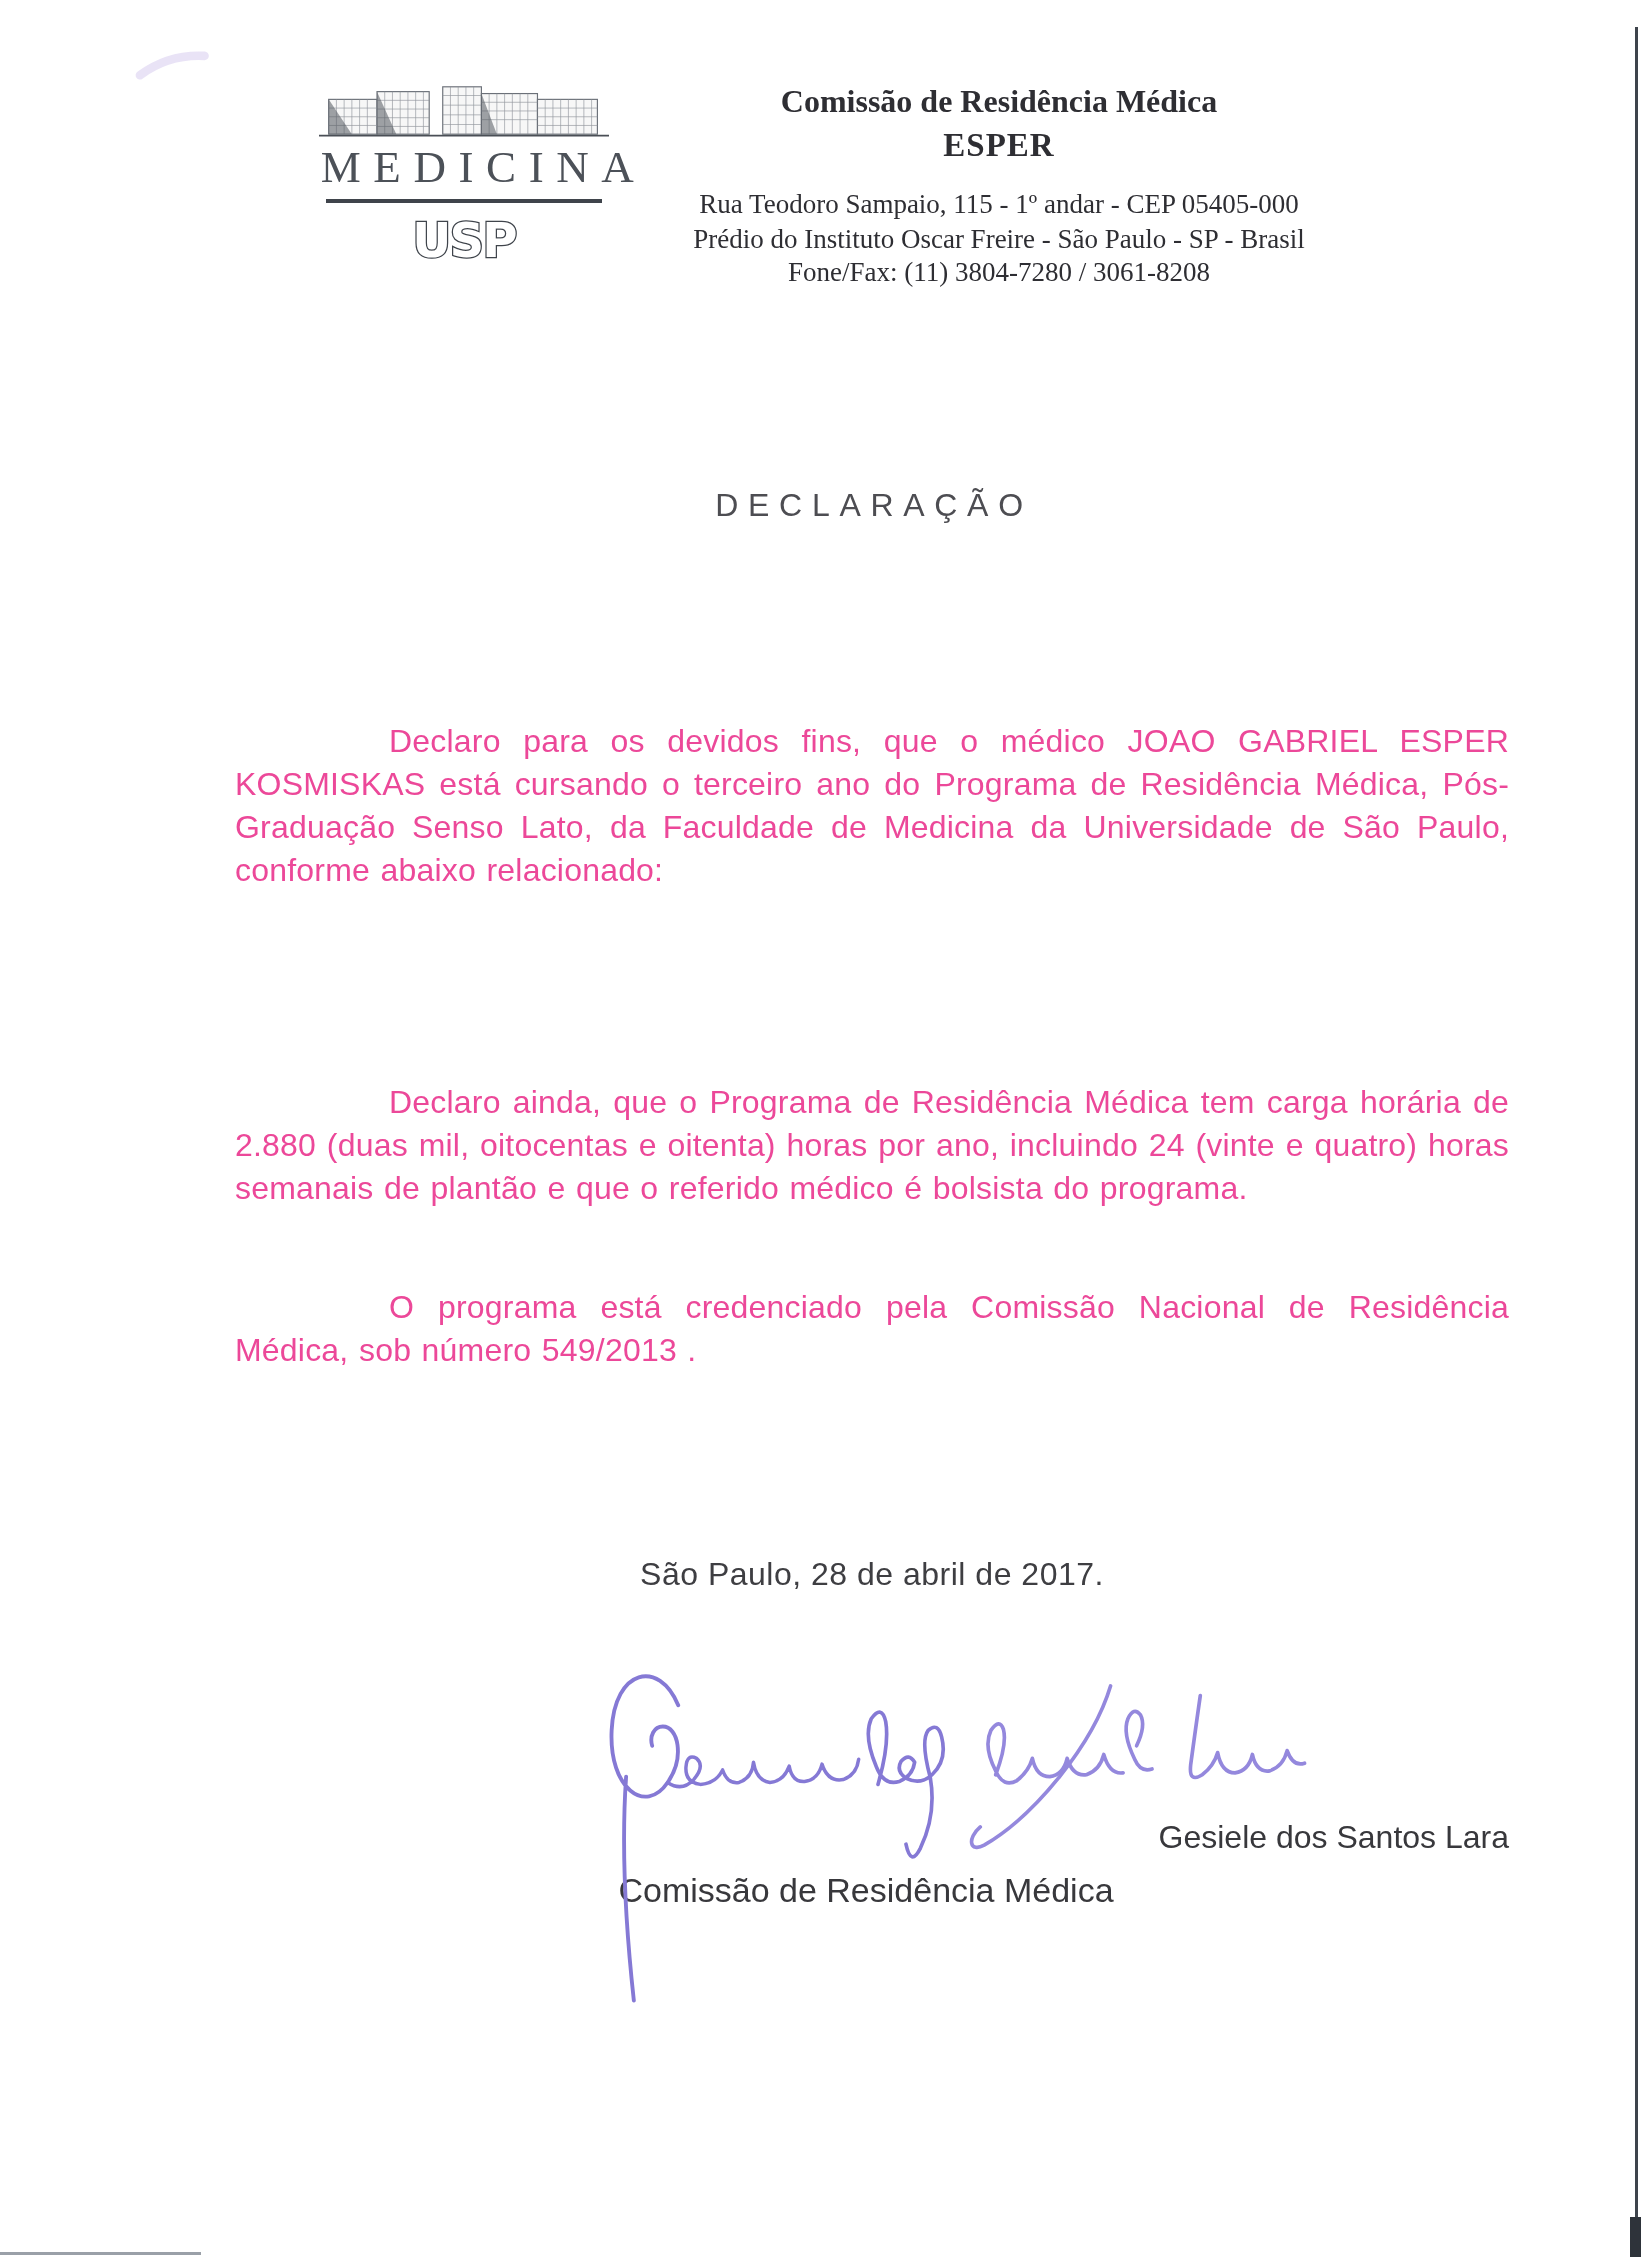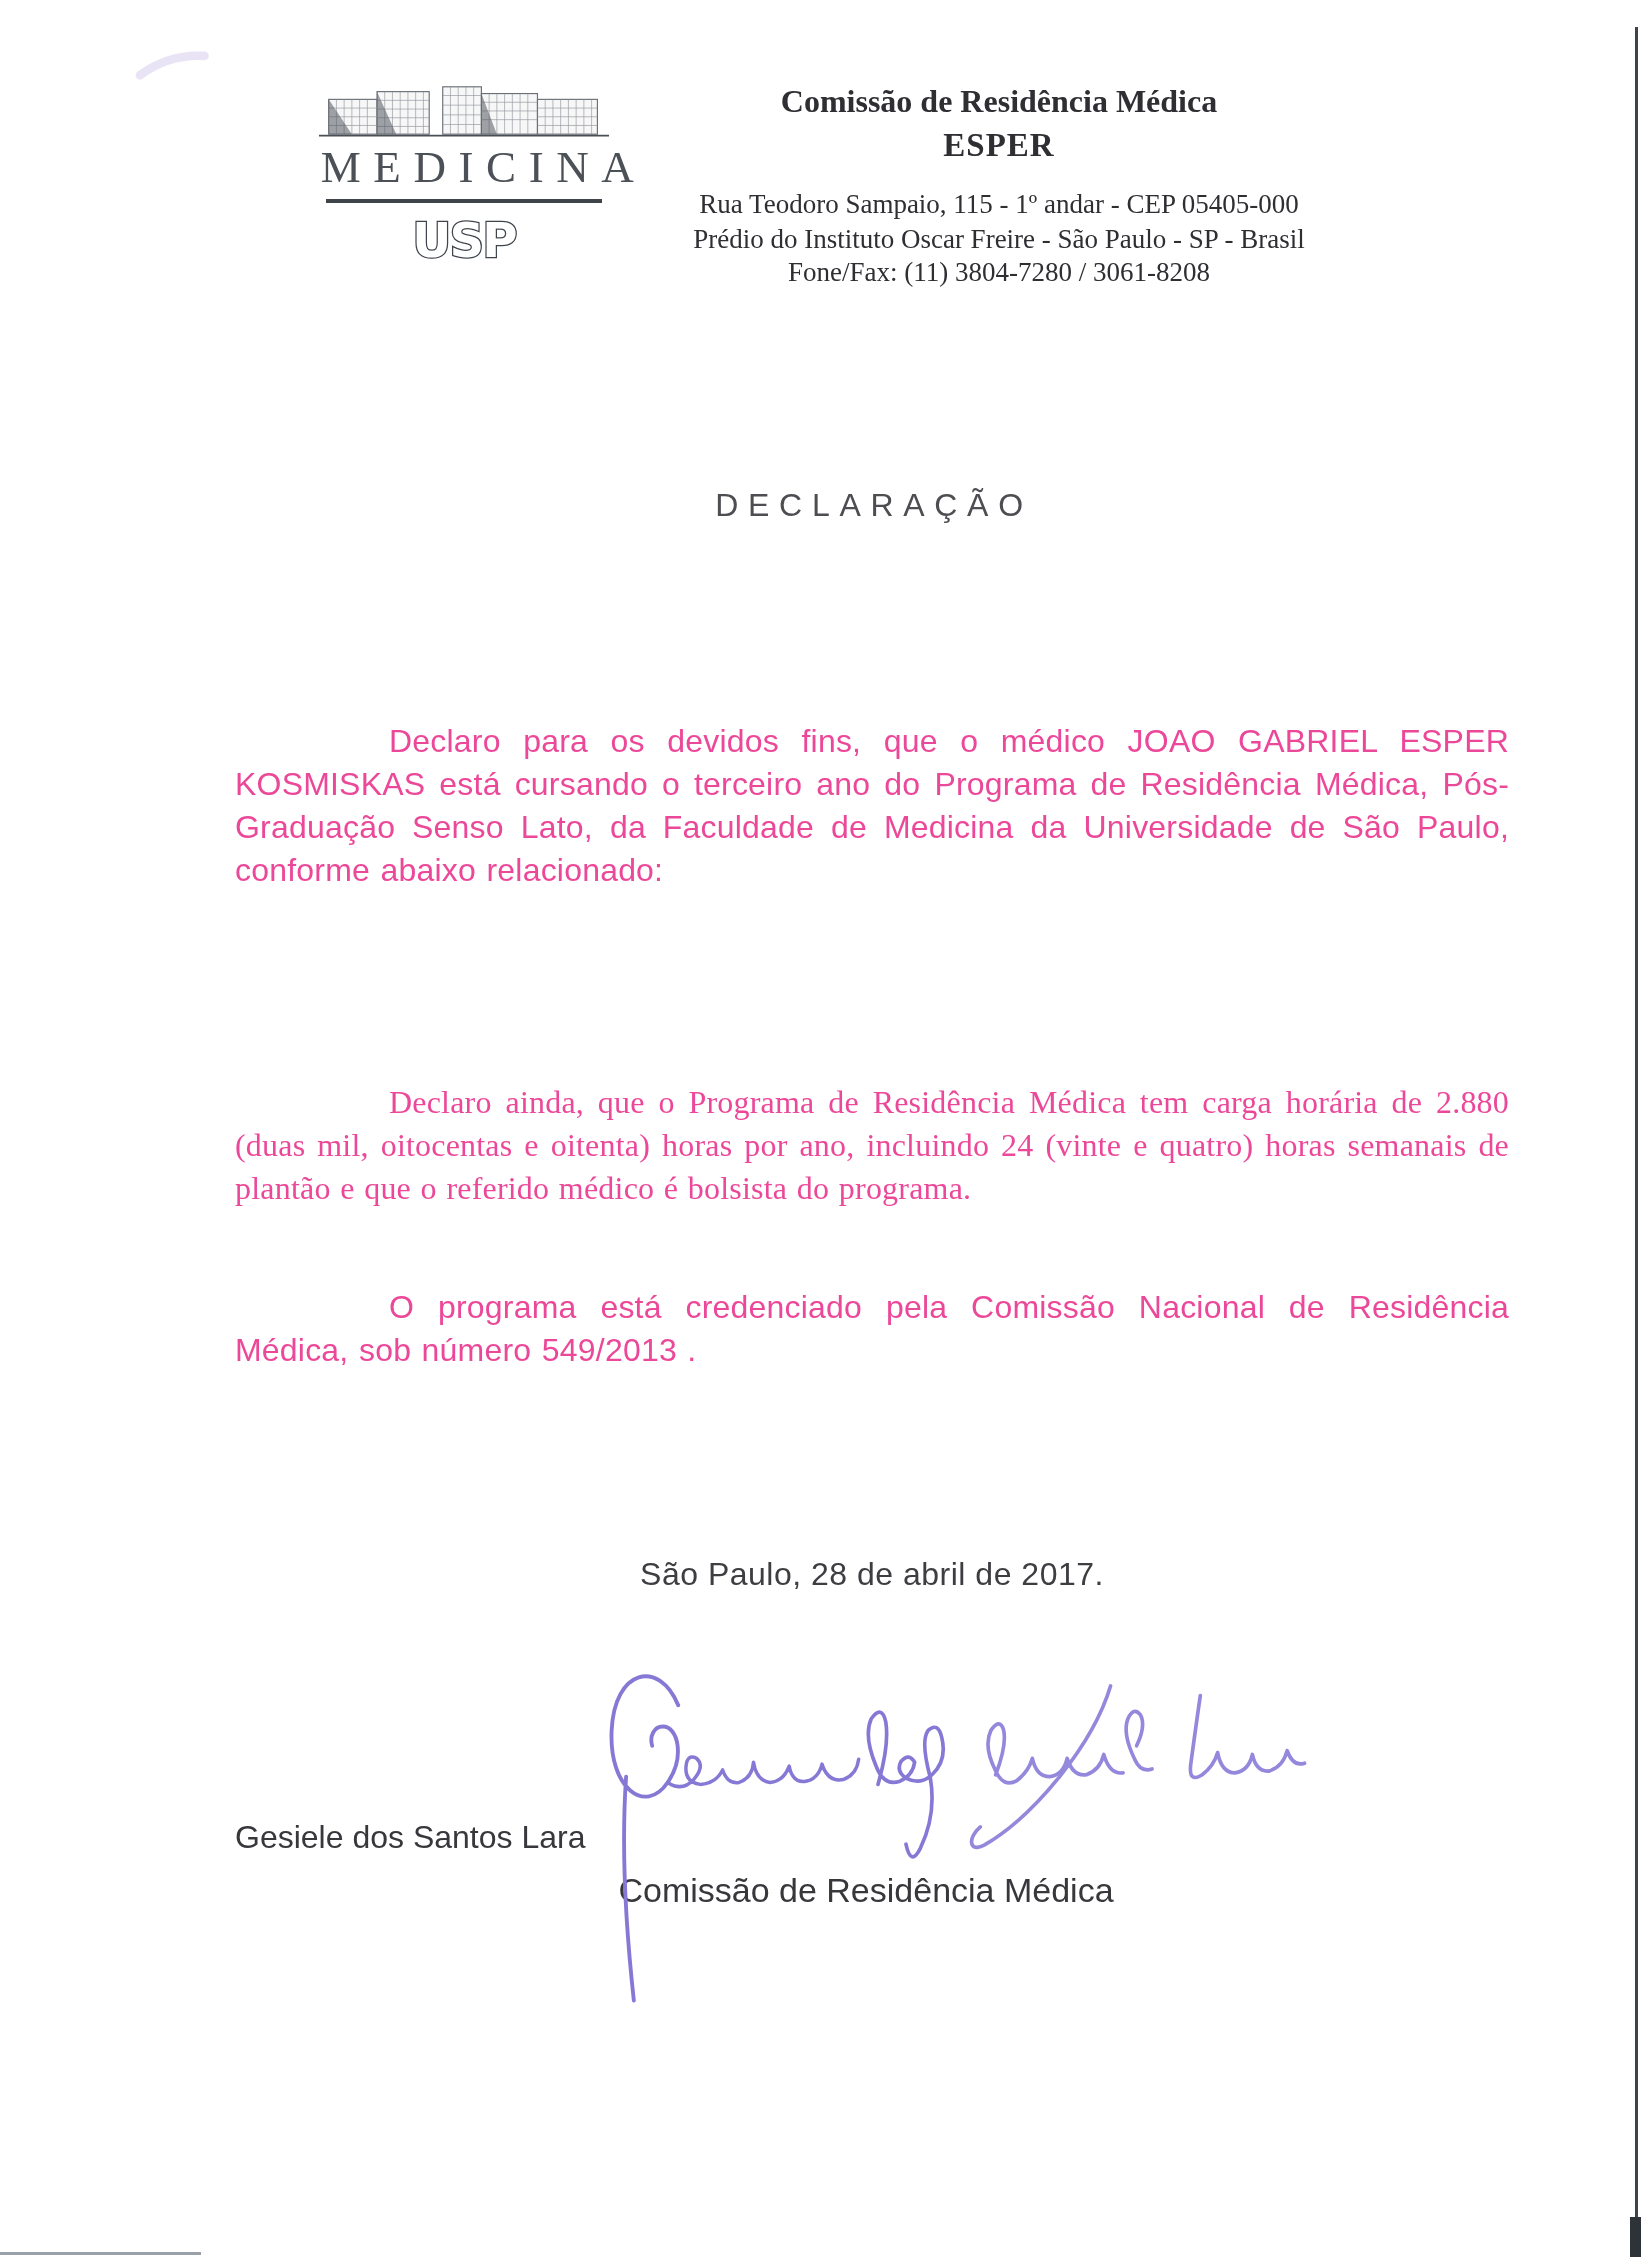--- a/index.html
+++ b/index.html
@@ -29,26 +29,26 @@
   .doc-title{
     position:absolute;left:237px;top:487px;width:1274px;text-align:center;
     font-size:32px;letter-spacing:9.7px;color:#4d4d52;font-weight:400;
   }
   .body-text{font-size:32px;line-height:43px;text-align:justify;color:#ec4899;
     letter-spacing:0.2px;word-spacing:1.4px;}
   .p1{position:absolute;left:235px;top:720px;width:1274px;text-indent:154px;}
   .bullet-row{position:absolute;left:235px;top:927px;width:1274px;}
   .bullet-dot{position:absolute;left:42px;top:15.4px;width:12.6px;height:12.6px;border-radius:50%;background:#4b5057;}
   .bullet-content{margin-left:77px;text-indent:151px;}
-  .p2{position:absolute;left:235px;top:1081px;width:1274px;text-indent:154px;font-family:Liberation Serif, serif;}
+  .p2{position:absolute;left:235px;top:1081px;width:1274px;text-indent:154px;}
   .p3{position:absolute;left:235px;top:1286px;width:1274px;text-indent:154px;}
   .date-line{position:absolute;left:235px;top:1556px;width:1274px;text-align:center;
     font-size:32px;color:#3e3e42;letter-spacing:0.5px;}
   
-  .signer-name{position:absolute;left:235px;top:1819px;width:1274px;text-align:left;
+  .signer-name{position:absolute;left:235px;top:1819px;width:1274px;text-align:right;
     font-size:32px;color:#38383c;}
   .signer-title{position:absolute;left:229px;top:1871px;width:1274px;text-align:center;
     font-size:34px;color:#38383c;}
   .signature-svg{position:absolute;left:570px;top:1630px;}
   
   .artifact{position:absolute;}
   .edge-line-right{left:1635px;top:27px;width:2.9px;height:2230px;background:#3e444c;}
   .bottom-left-line{left:0;top:2252px;width:201px;height:2.9px;background:#9aa0a8;}
   .corner-nub{left:1630px;top:2217px;width:11.6px;height:41px;background:#2e333a;}
   .smudge-svg{left:0;top:0;}

